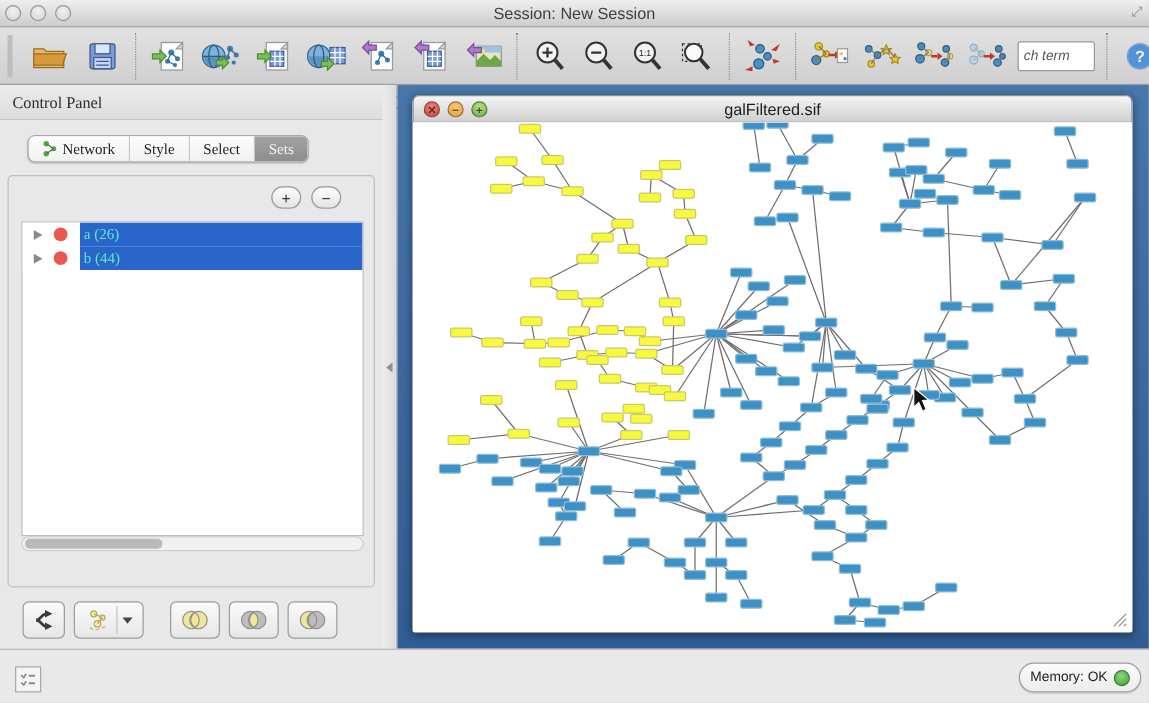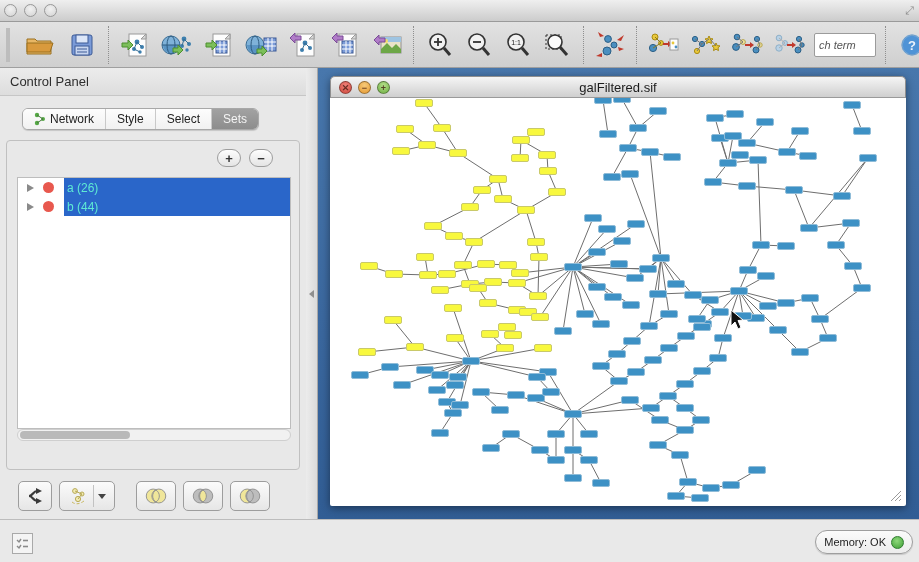--- a/index.html
+++ b/index.html
@@ -24,21 +24,21 @@
   .tb-group { display:flex; align-items:center; gap:8px; padding:0 9px; height:40px; }
   .tb-sep { width:1px; height:38px; border-left:1px dotted #8f8f8f; }
   .tb-btn { width:34px; height:34px; display:flex; align-items:center; justify-content:center; }
   .tb-btn svg { display:block; }
   .search-input { width:62px; height:24px; border:1px solid #9b9b9b; background:#fff;
     font-style:italic; font-size:11px; color:#555; padding:0 4px; border-radius:2px;
     font-family:"Liberation Sans", sans-serif; }
 
   
   .control-panel { position:absolute; left:0; top:68px; width:356px; height:451px;
-    background:#e8e8e8; border-right:1px solid #b5b5b5; }
+    background:#e8e8e8; border-right:1px solid #b5b5b5;font-family:Liberation Serif, serif; }
   .cp-header { height:28px; display:flex; align-items:center; padding:0 10px;
     background:linear-gradient(#ececec,#dddddd); border-bottom:1px solid #c6c6c6; }
   .cp-title { font-size:13px; color:#2e2e2e; flex:1; }
   .cp-float { width:10px; height:10px; border:1.5px solid #5a5a5a; margin-right:10px; }
   .cp-close { font-size:13px; color:#333; font-weight:bold; line-height:10px; }
 
   .tabbar { position:absolute; left:22px; top:40px; display:flex; height:22px;
     border:1px solid #a8a8a8; border-radius:6px; overflow:hidden;
     background:#fcfcfc; box-shadow:0 1px 1px rgba(0,0,0,.15); }
   .tab { display:flex; align-items:center; gap:4px; padding:0 11px; font-size:12px;
@@ -120,20 +120,21 @@
 </style>
 </head>
 <body>
 
 <div class="titlebar">
   <div class="traffic">
     <div class="tl-dot"></div>
     <div class="tl-dot"></div>
     <div class="tl-dot"></div>
   </div>
+  <div class="win-title">Session: New Session</div>
   <div class="fs-icon">⤢</div>
 </div>
 
 <div class="toolbar">
   <div class="tb-handle"></div>
 
   <div class="tb-group">
     <div class="tb-btn">
       <svg width="30" height="24" viewBox="0 0 30 24">
         <path d="M2 6 l8 0 2 2 14 0 0 13 -24 0 z" fill="#e8b765" stroke="#9a7020"></path>

